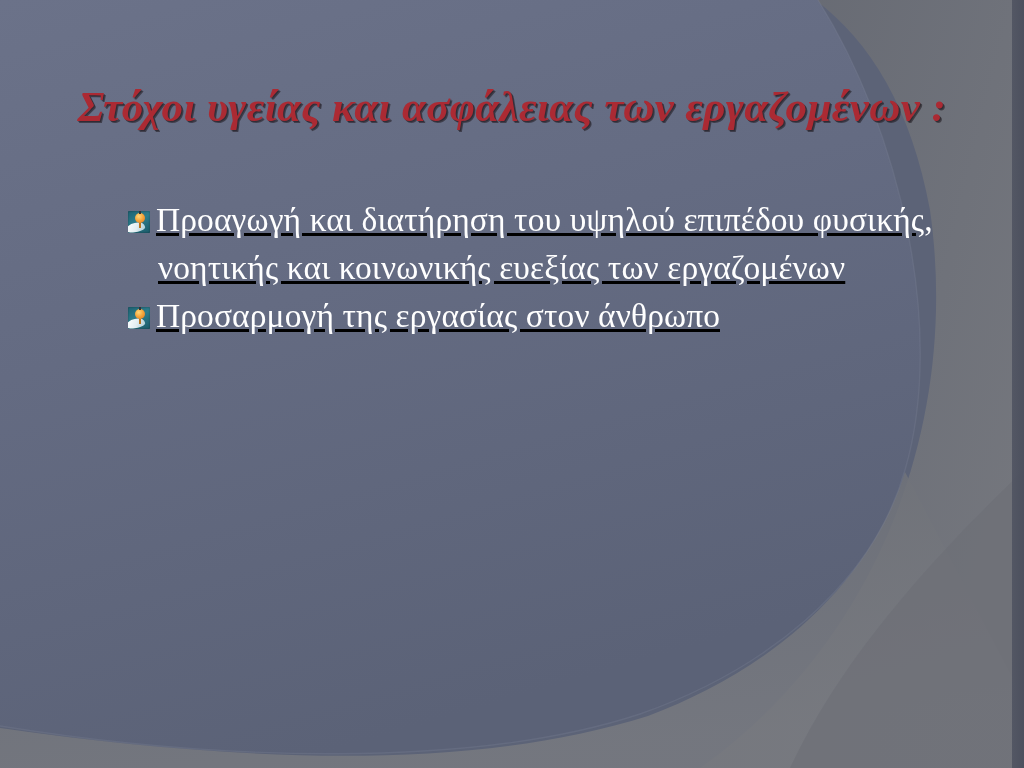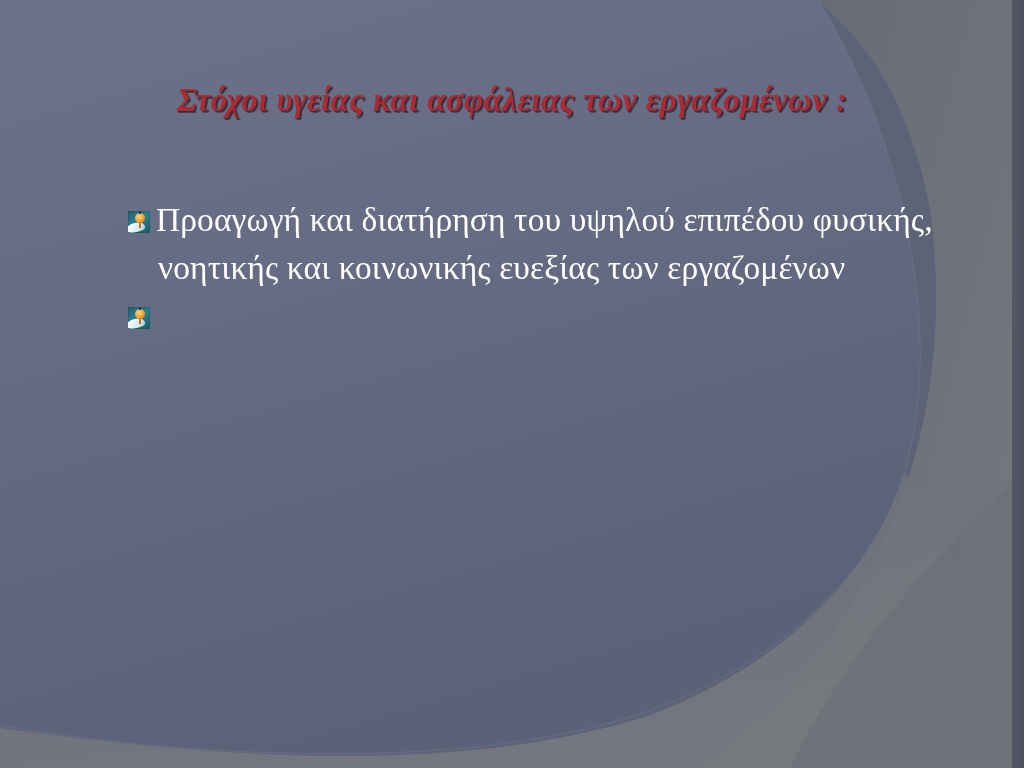--- a/index.html
+++ b/index.html
@@ -32,37 +32,38 @@
     display: block;
   }
 
   
   #title {
     position: absolute;
     left: 0;
     top: 82px;
     width: 1024px;
     text-align: center;
-    font-size: 33px;
+    font-size: 43px;
     font-weight: bold;
     font-style: italic;
     letter-spacing: 0.4px;
     color: #ab2a33;
     text-shadow: 2px 2px 0 rgba(30,24,30,0.55), 1px 1px 0 rgba(40,30,36,0.5);
     white-space: nowrap;
     z-index: 5;
   }
 
   
   #body-list {
     position: absolute;
     left: 128px;
     top: 196px;
     width: 830px;
     z-index: 5;
+    text-decoration: underline;
   }
   .bullet-item {
     color: #ffffff;
     font-size: 33.5px;
     line-height: 48px;
     letter-spacing: 0.1px;
     text-align: left;
     text-indent: -30px;
     padding-left: 30px;
   }
@@ -176,17 +177,17 @@
       <span class="bullet-icon">
         <span class="swoosh"></span><span class="stem"></span><span class="bloom"></span><span class="dot"></span>
       </span><span class="bullet-text">Προαγωγή και διατήρηση του υψηλού επιπέδου φυσικής, νοητικής και κοινωνικής ευεξίας των εργαζομένων</span>
     </div>
 
 
 
     <div class="bullet-item">
       <span class="bullet-icon">
         <span class="swoosh"></span><span class="stem"></span><span class="bloom"></span><span class="dot"></span>
-      </span>
+      </span><span class="bullet-text">Προσαρμογή της εργασίας στον άνθρωπο</span>
     </div>
 
   </div>
 </div>
 
 </body></html>

